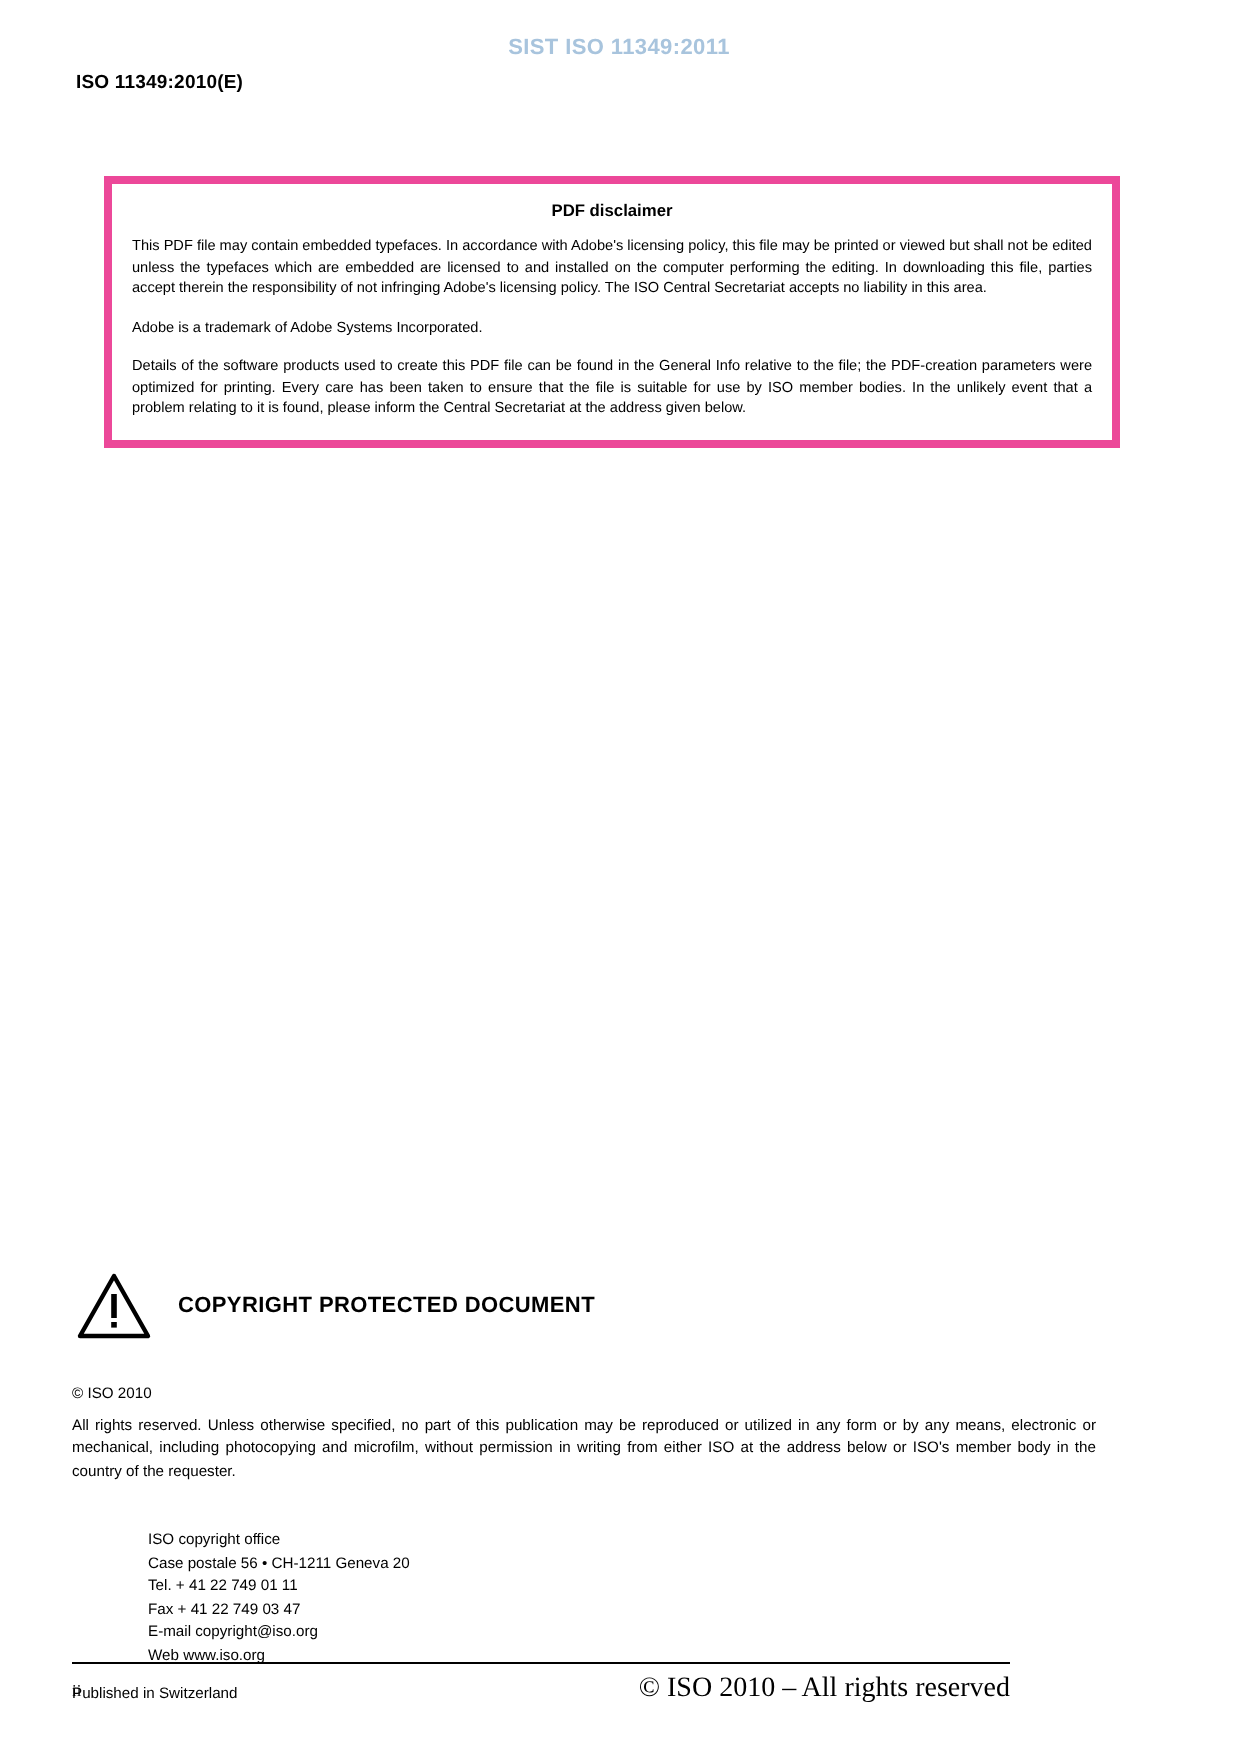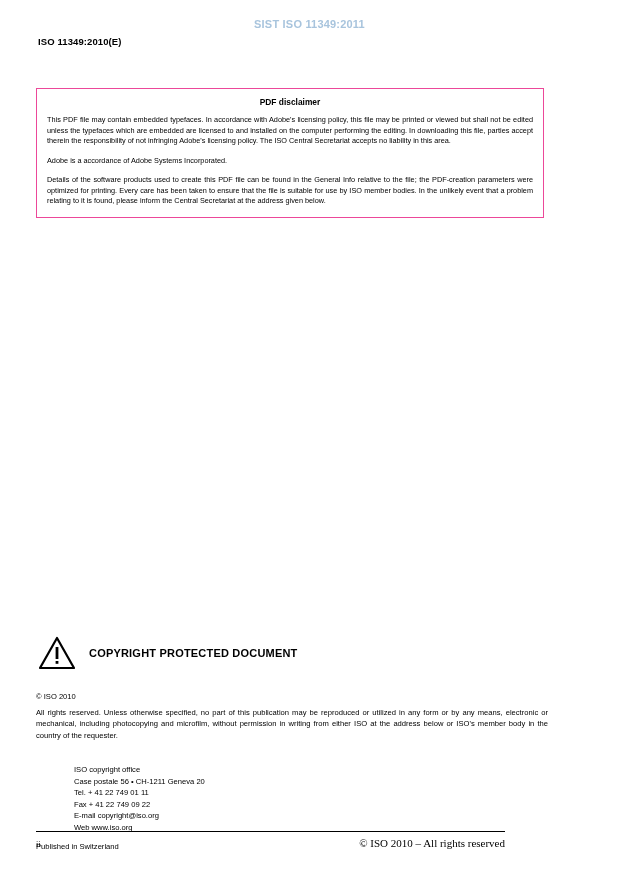--- a/index.html
+++ b/index.html
@@ -36,23 +36,23 @@
     position: absolute;
     top: 36px;
     left: 38px;
     font-size: 9.5px;
     font-weight: bold;
     letter-spacing: 0.1px;
   }
   .disclaimer-box {
     position: absolute;
     top: 88px;
-    left: 36px;
+    left: 52px;
     width: 508px;
-    border: 1px solid #ec4899;
+    border: 4px solid #ec4899;
     box-sizing: border-box;
     padding: 8px 10px 10px 10px;
   }
   .disclaimer-title {
     text-align: center;
     font-size: 8.4px;
     font-weight: bold;
     margin-bottom: 8px;
   }
   .disclaimer-box p {
@@ -121,35 +121,35 @@
     margin-bottom: 5px;
   }
   .footer-row {
     display: flex;
     justify-content: space-between;
     align-items: baseline;
     font-size: 8px;
     font-family: Liberation Serif, serif;
   }
   .footer-left { font-size: 8.4px; }
-  .footer-right { font-size: 11px; }
+  .footer-right { font-size: 14px; }
 </style>
 </head>
 <body>
 
 <div class="page">
 
   <div class="watermark">SIST ISO 11349:2011</div>
 
   <div class="doc-ref">ISO 11349:2010(E)</div>
 
   <div class="disclaimer-box">
     <div class="disclaimer-title">PDF disclaimer</div>
     <p>This PDF file may contain embedded typefaces. In accordance with Adobe's licensing policy, this file may be printed or viewed but shall not be edited unless the typefaces which are embedded are licensed to and installed on the computer performing the editing. In downloading this file, parties accept therein the responsibility of not infringing Adobe's licensing policy. The ISO Central Secretariat accepts no liability in this area.</p>
-    <p>Adobe is a accordance of Adobe Systems Incorporated.</p>
+    <p>Adobe is a trademark of Adobe Systems Incorporated.</p>
     <p>Details of the software products used to create this PDF file can be found in the General Info relative to the file; the PDF-creation parameters were optimized for printing. Every care has been taken to ensure that the file is suitable for use by ISO member bodies. In the unlikely event that a problem relating to it is found, please inform the Central Secretariat at the address given below.</p>
   </div>
 
   <div class="copyright-block">
     <div class="cp-head">
       <span class="warn-icon">
         <svg width="38" height="34" viewBox="0 0 38 34" xmlns="http://www.w3.org/2000/svg">
           <polygon points="19,2 36,32 2,32" fill="none" stroke="#000000" stroke-width="2.2" stroke-linejoin="round"></polygon>
           <rect x="17.6" y="11" width="2.8" height="12" fill="#000000"></rect>
           <rect x="17.6" y="25" width="2.8" height="2.8" fill="#000000"></rect>
@@ -159,21 +159,21 @@
     </div>
 
     <div class="cp-year">©  ISO 2010</div>
 
     <div class="cp-terms">All rights reserved. Unless otherwise specified, no part of this publication may be reproduced or utilized in any form or by any means, electronic or mechanical, including photocopying and microfilm, without permission in writing from either ISO at the address below or ISO's member body in the country of the requester.</div>
 
     <div class="cp-address">
       <div>ISO copyright office</div>
       <div>Case postale 56 • CH-1211 Geneva 20</div>
       <div>Tel.  + 41 22 749 01 11</div>
-      <div>Fax  + 41 22 749 09 22</div>
+      <div>Fax  + 41 22 749 03 47</div>
       <div>E-mail  copyright@iso.org</div>
       <div>Web  www.iso.org</div>
     </div>
 
     <div class="cp-published">Published in Switzerland</div>
   </div>
 
   <div class="footer">
     <div class="rule"></div>
     <div class="footer-row">

